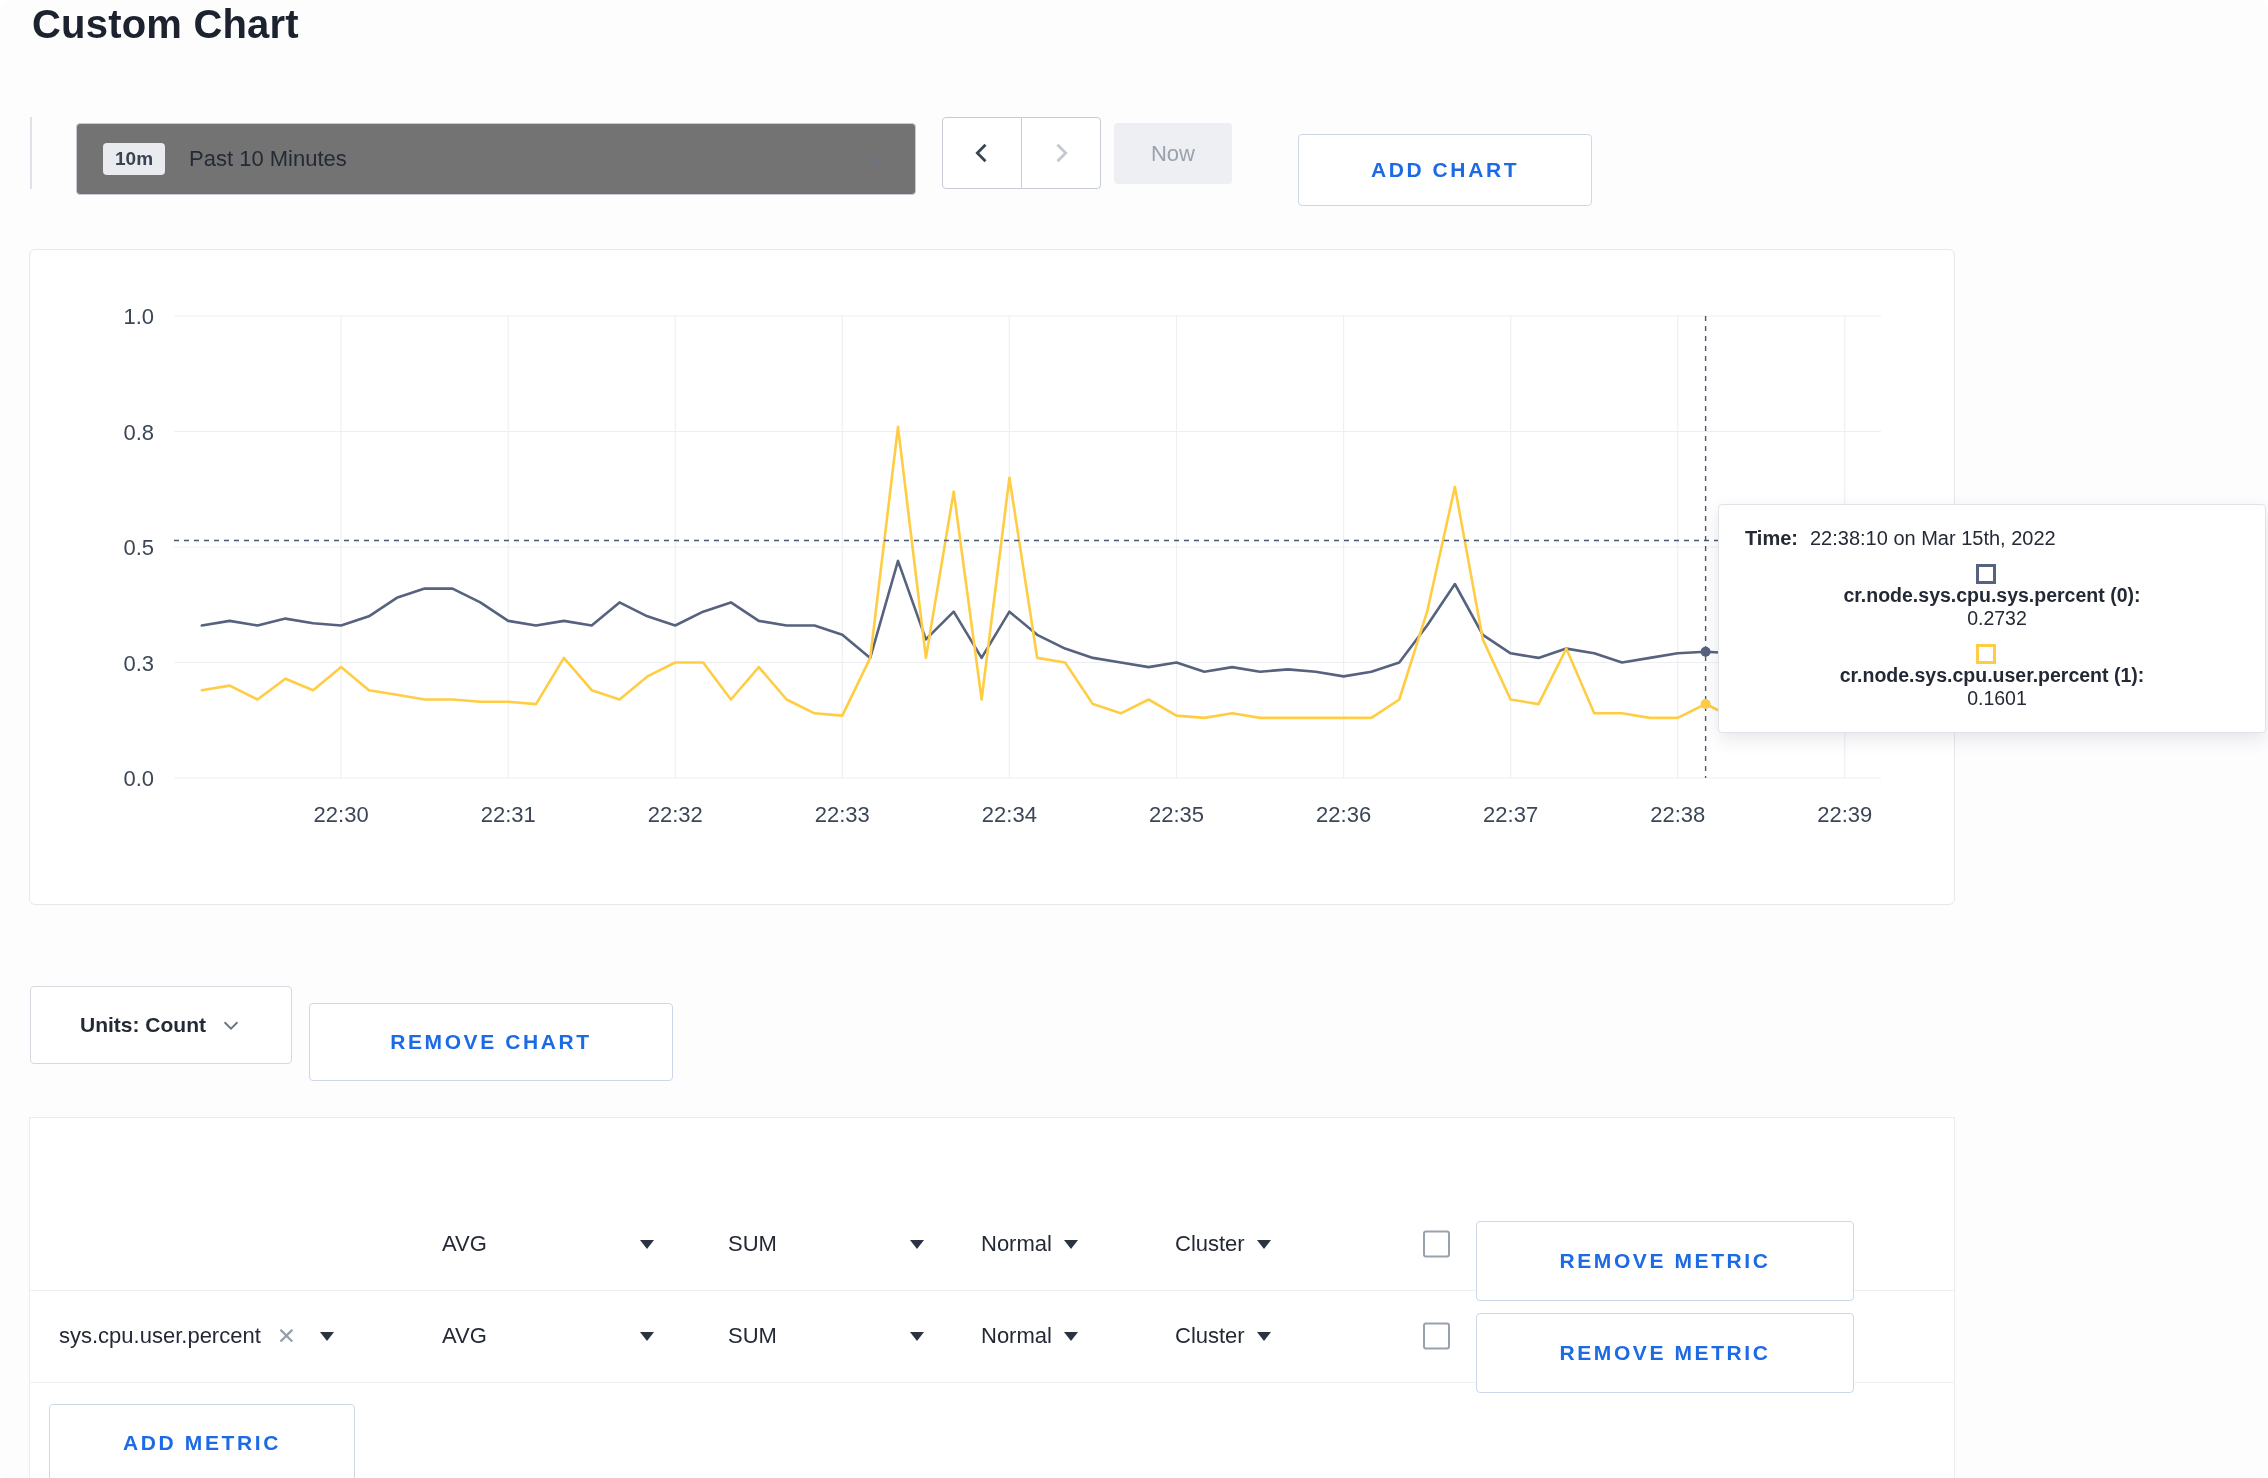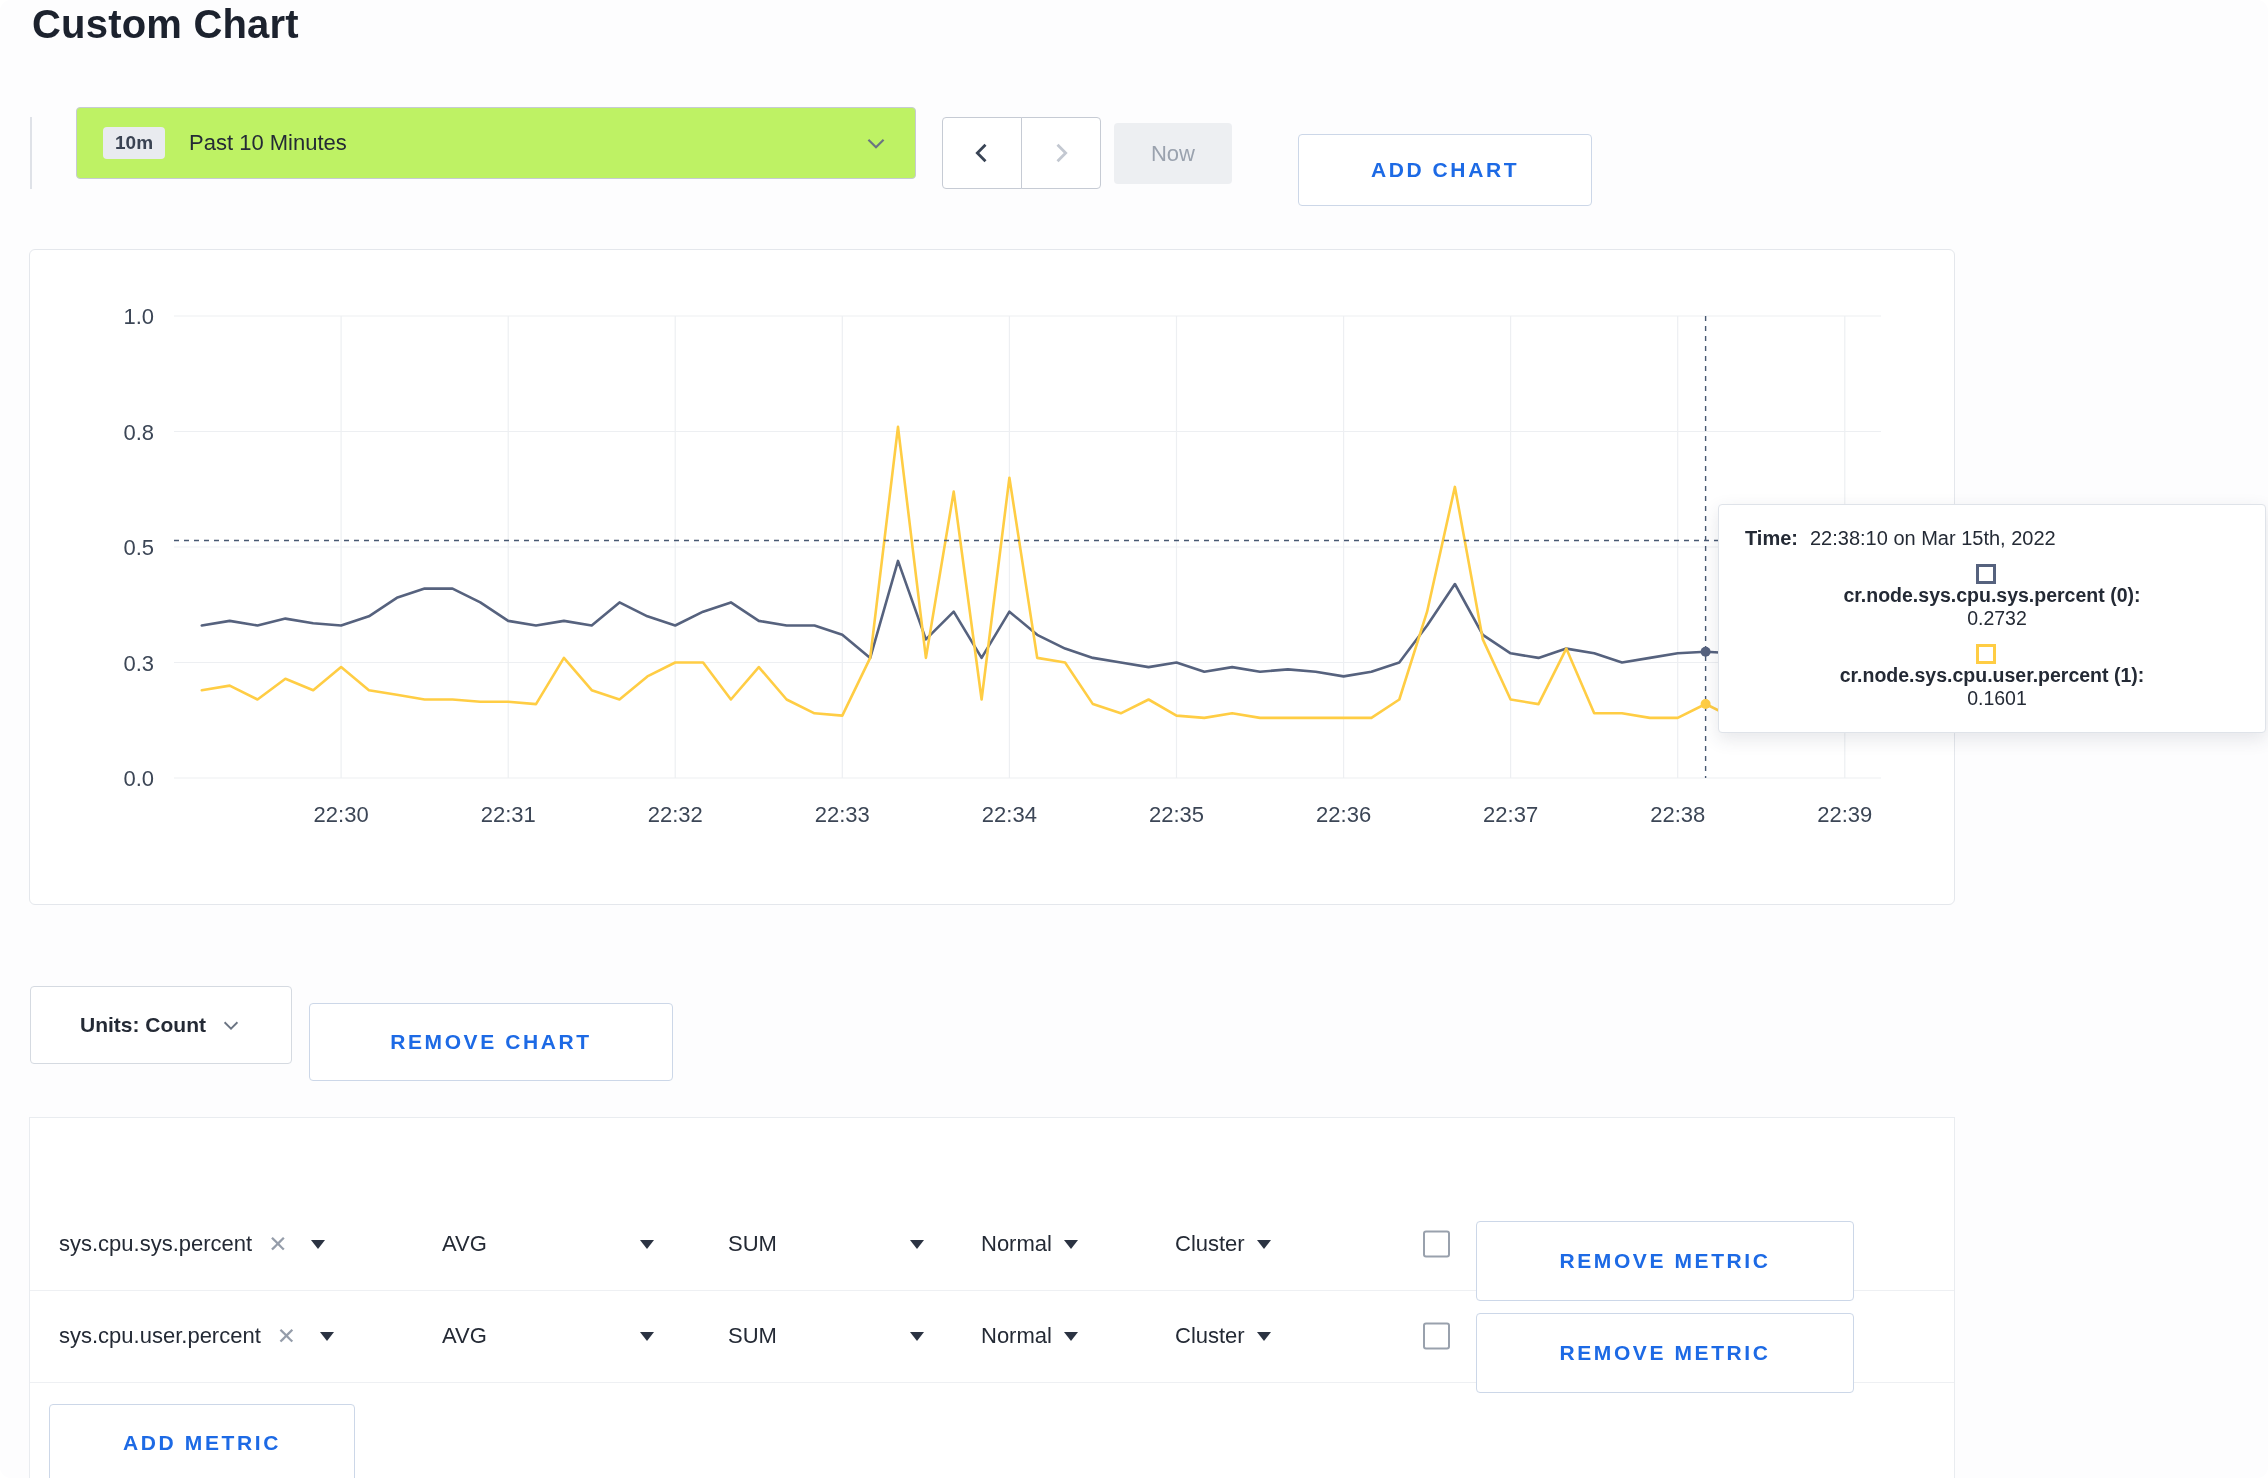--- a/index.html
+++ b/index.html
@@ -2,21 +2,21 @@
 <html style="--accent: #1d6ae5;"><head>
 <meta charset="utf-8">
 <style>
   html,body{margin:0;padding:0;background:#ffffff;}
   .canvas{position:relative;width:2268px;height:1478px;background:#fdfdfe;font-family:"Liberation Sans",sans-serif;color:#242a35;overflow:hidden;border-radius:11px;}
 
   .page-title{position:absolute;left:32px;top:2px;margin:0;font-size:40px;font-weight:600;color:#1c222e;letter-spacing:.2px;}
 
   .left-rule{position:absolute;left:30px;top:117px;width:2px;height:72px;background:#dfe2e8;}
 
-  .time-select{position:absolute;left:76px;top:107px;width:840px;height:72px;border:1px solid #c6cbd4;border-radius:4px;background:#bef264;display:flex;align-items:center;padding:0 26px;box-sizing:border-box;cursor:pointer;}
+  .time-select{position:absolute;left:76px;top:123px;width:840px;height:72px;border:1px solid #c6cbd4;border-radius:4px;background:#737373;display:flex;align-items:center;padding:0 26px;box-sizing:border-box;cursor:pointer;}
   .time-badge{background:#e9ebef;border-radius:4px;padding:5px 12px;font-size:19px;font-weight:700;color:#3a4352;}
   .time-label{margin-left:24px;font-size:22px;}
   .ml-auto{margin-left:auto;}
 
   .nav-group{position:absolute;left:942px;top:117px;display:flex;}
   .nav-btn{width:80px;height:72px;background:#fff;border:1px solid #c6cbd4;display:flex;align-items:center;justify-content:center;padding:0;cursor:pointer;}
   .nav-btn.prev{border-radius:4px 0 0 4px;}
   .nav-btn.next{border-radius:0 4px 4px 0;margin-left:-1px;}
 
   .now-btn{position:absolute;left:1114px;top:123px;width:118px;height:61px;background:#edeff2;border:none;border-radius:4px;color:#9aa2ae;font-size:22px;font-family:inherit;cursor:default;}
@@ -152,25 +152,20 @@
     <svg viewBox="0 0 24 24" width="22" height="22">
         <path d="M5 9l7 7 7-7" fill="none" stroke="#6b7483" stroke-width="2"></path>
       </svg>
   </button>
 
   <button class="blue-btn remove-chart-btn">REMOVE CHART</button>
 
   <div class="table-card">
 
     <div class="mrow" style="top:80px">
-      <div class="cell" style="left:29px">
-        <span>sys.cpu.sys.percent</span>
-        <span class="x-icon"></span>
-        <span class="caret metric-caret"></span>
-      </div>
       <div class="cell spread" style="left:412px;width:212px">
         <span>AVG</span>
         <span class="caret"></span>
       </div>
       <div class="cell spread" style="left:698px;width:196px">
         <span>SUM</span>
         <span class="caret"></span>
       </div>
       <div class="cell gapped" style="left:951px">
         <span>Normal</span>

